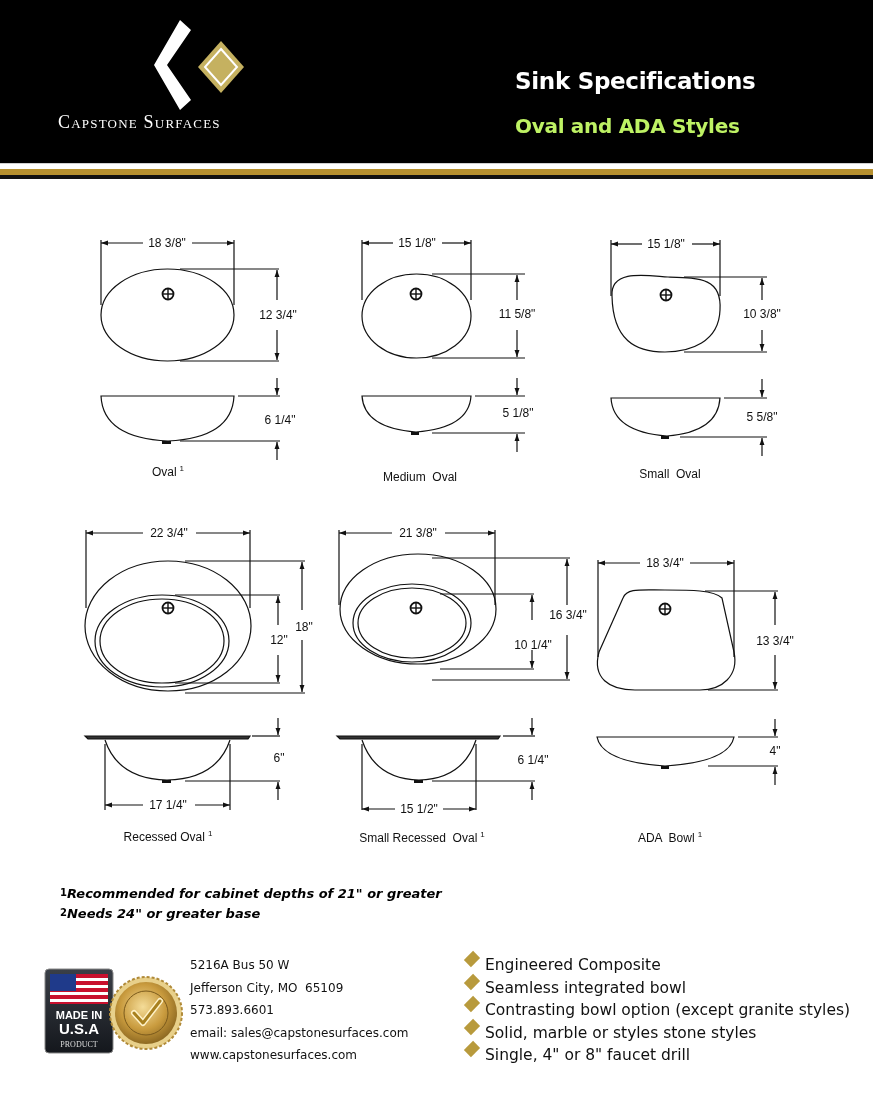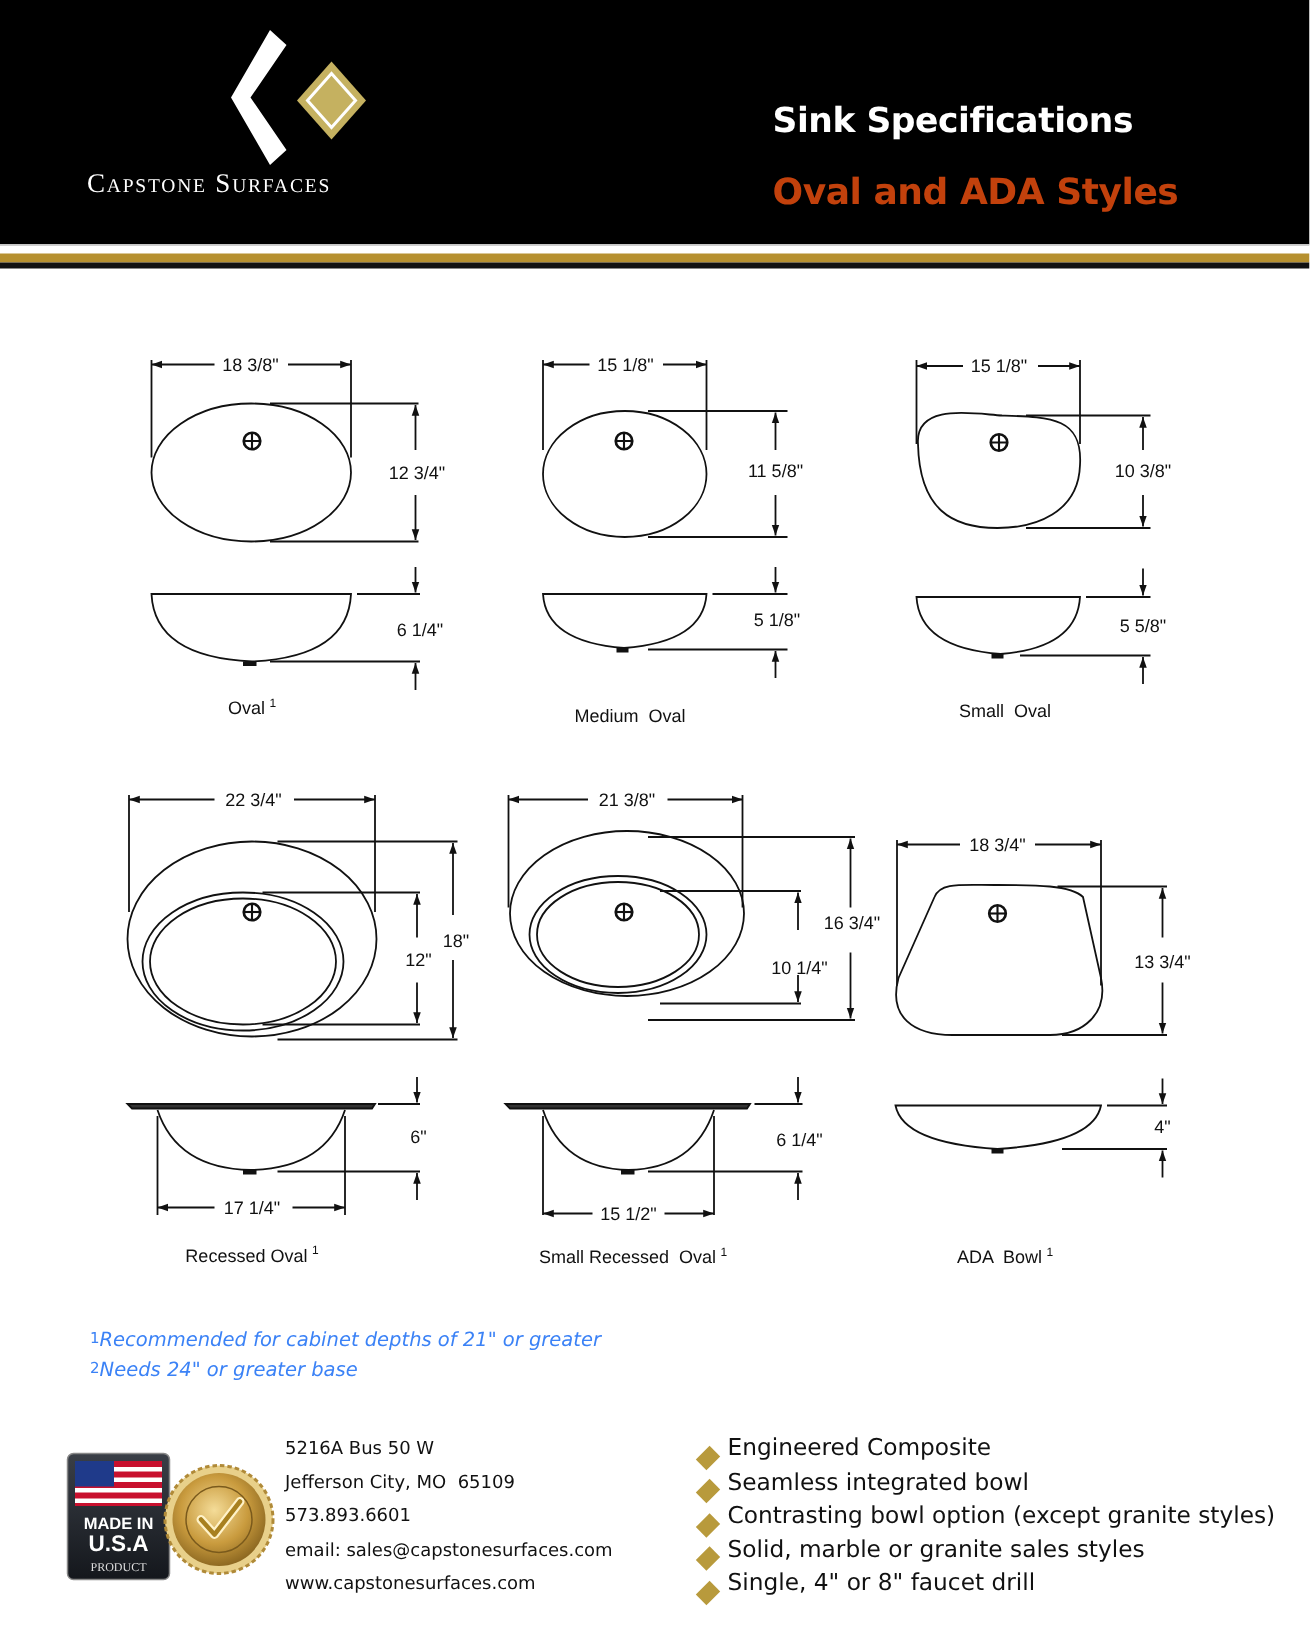--- a/index.html
+++ b/index.html
@@ -1,35 +1,35 @@
 <!DOCTYPE html>
 <html><head>
   <meta charset="utf-8">
   <style>
     html, body { margin: 0; padding: 0; background: #ffffff; }
     body { width: 873px; height: 1101px; position: relative; overflow: hidden; font-family: "Liberation Sans", sans-serif; color: #111; }
     .header { position: absolute; left: 0; top: 0; width: 873px; height: 163px; background: #000; }
     .logo-mark { position: absolute; left: 150px; top: 16px; width: 100px; height: 100px; }
     .brand { position: absolute; left: 58px; top: 112px; color: #fff; font-family: "Liberation Serif", serif; font-size: 18px; letter-spacing: 1.2px; font-variant: small-caps; white-space: nowrap; }
     .title { position: absolute; left: 515px; top: 68px; color: #fff; font-family: "DejaVu Sans", sans-serif; font-weight: bold; font-size: 23px; letter-spacing: -0.3px; white-space: nowrap; }
-    .subtitle { position: absolute; left: 515px; top: 114px; color: #c2410c; font-family: "DejaVu Sans", sans-serif; font-weight: bold; font-size: 24px; letter-spacing: -0.3px; white-space: nowrap; }
+    .subtitle { position: absolute; left: 515px; top: 114px; color: #bef264; font-family: "DejaVu Sans", sans-serif; font-weight: bold; font-size: 20px; letter-spacing: -0.3px; white-space: nowrap; }
     .stripe-white { position: absolute; left: 0; top: 163px; width: 873px; height: 6px; background: #fff; border-top: 1px solid #cfcfcf; box-sizing: border-box; }
     .stripe-gold { position: absolute; left: 0; top: 169px; width: 873px; height: 6px; background: #b6902f; }
     .stripe-black { position: absolute; left: 0; top: 175px; width: 873px; height: 4px; background: #111; }
     .drawings { position: absolute; left: 0; top: 180px; width: 873px; height: 700px; }
     .drawings svg { position: absolute; left: 0; top: 0; }
     .dim { font-family: "Liberation Sans", sans-serif; font-size: 12px; fill: #111; }
     .cap { font-family: "Liberation Sans", sans-serif; font-size: 12px; fill: #111; }
     .sup { font-size: 8px; }
-    .footnotes { position: absolute; left: 60px; top: 884px; font-family: "DejaVu Sans", sans-serif; font-style: italic; font-size: 13px; line-height: 19px; color: #3b82f6; }
+    .footnotes { position: absolute; left: 60px; top: 884px; font-family: "DejaVu Sans", sans-serif; font-style: italic; font-size: 13px; line-height: 19px; color: #000000; font-weight: bold; }
     .footnotes sup { font-style: normal; font-size: 10px; position: relative; top: -2px; vertical-align: baseline; }
     .badges { position: absolute; left: 44px; top: 967px; width: 140px; height: 88px; }
     .contact { position: absolute; left: 190px; top: 954px; font-family: "DejaVu Sans", sans-serif; font-size: 12px; line-height: 22.5px; color: #111; white-space: nowrap; }
     .features { position: absolute; left: 464px; top: 954px; font-family: "DejaVu Sans", sans-serif; font-size: 15.5px; line-height: 22.5px; color: #111; white-space: nowrap; }
-    .features .item { display: flex; align-items: flex-end; }
+    .features .item { display: flex; align-items: flex-start; }
     .diamond { display: inline-block; width: 10px; height: 10px; background: #b89a3c; transform: rotate(45deg) scaleY(1.3); margin: 0 8px 0 3px; }
   </style>
 </head>
 <body>
 
 <div class="header">
   <svg class="logo-mark" viewBox="0 0 100 100" width="100" height="100">
     <polygon points="30,4 41,14 17,49 41,84 30,94 4,49" fill="#ffffff"></polygon>
     <polygon points="71,25 94,51 71,77 48,51" fill="#c5b160"></polygon>
     <polygon points="71,33 87,51 71,69 55,51" fill="none" stroke="#ffffff" stroke-width="2"></polygon>
@@ -287,19 +287,19 @@
   <div class="item">
       <span class="diamond"></span>
       <span>Seamless integrated bowl</span>
     </div>
   <div class="item">
       <span class="diamond"></span>
       <span>Contrasting bowl option (except granite styles)</span>
     </div>
   <div class="item">
       <span class="diamond"></span>
-      <span>Solid, marble or granite sales styles</span>
+      <span>Solid, marble or styles stone styles</span>
     </div>
   <div class="item">
       <span class="diamond"></span>
       <span>Single, 4" or 8" faucet drill</span>
     </div>
 </div>
 
 </body></html>

